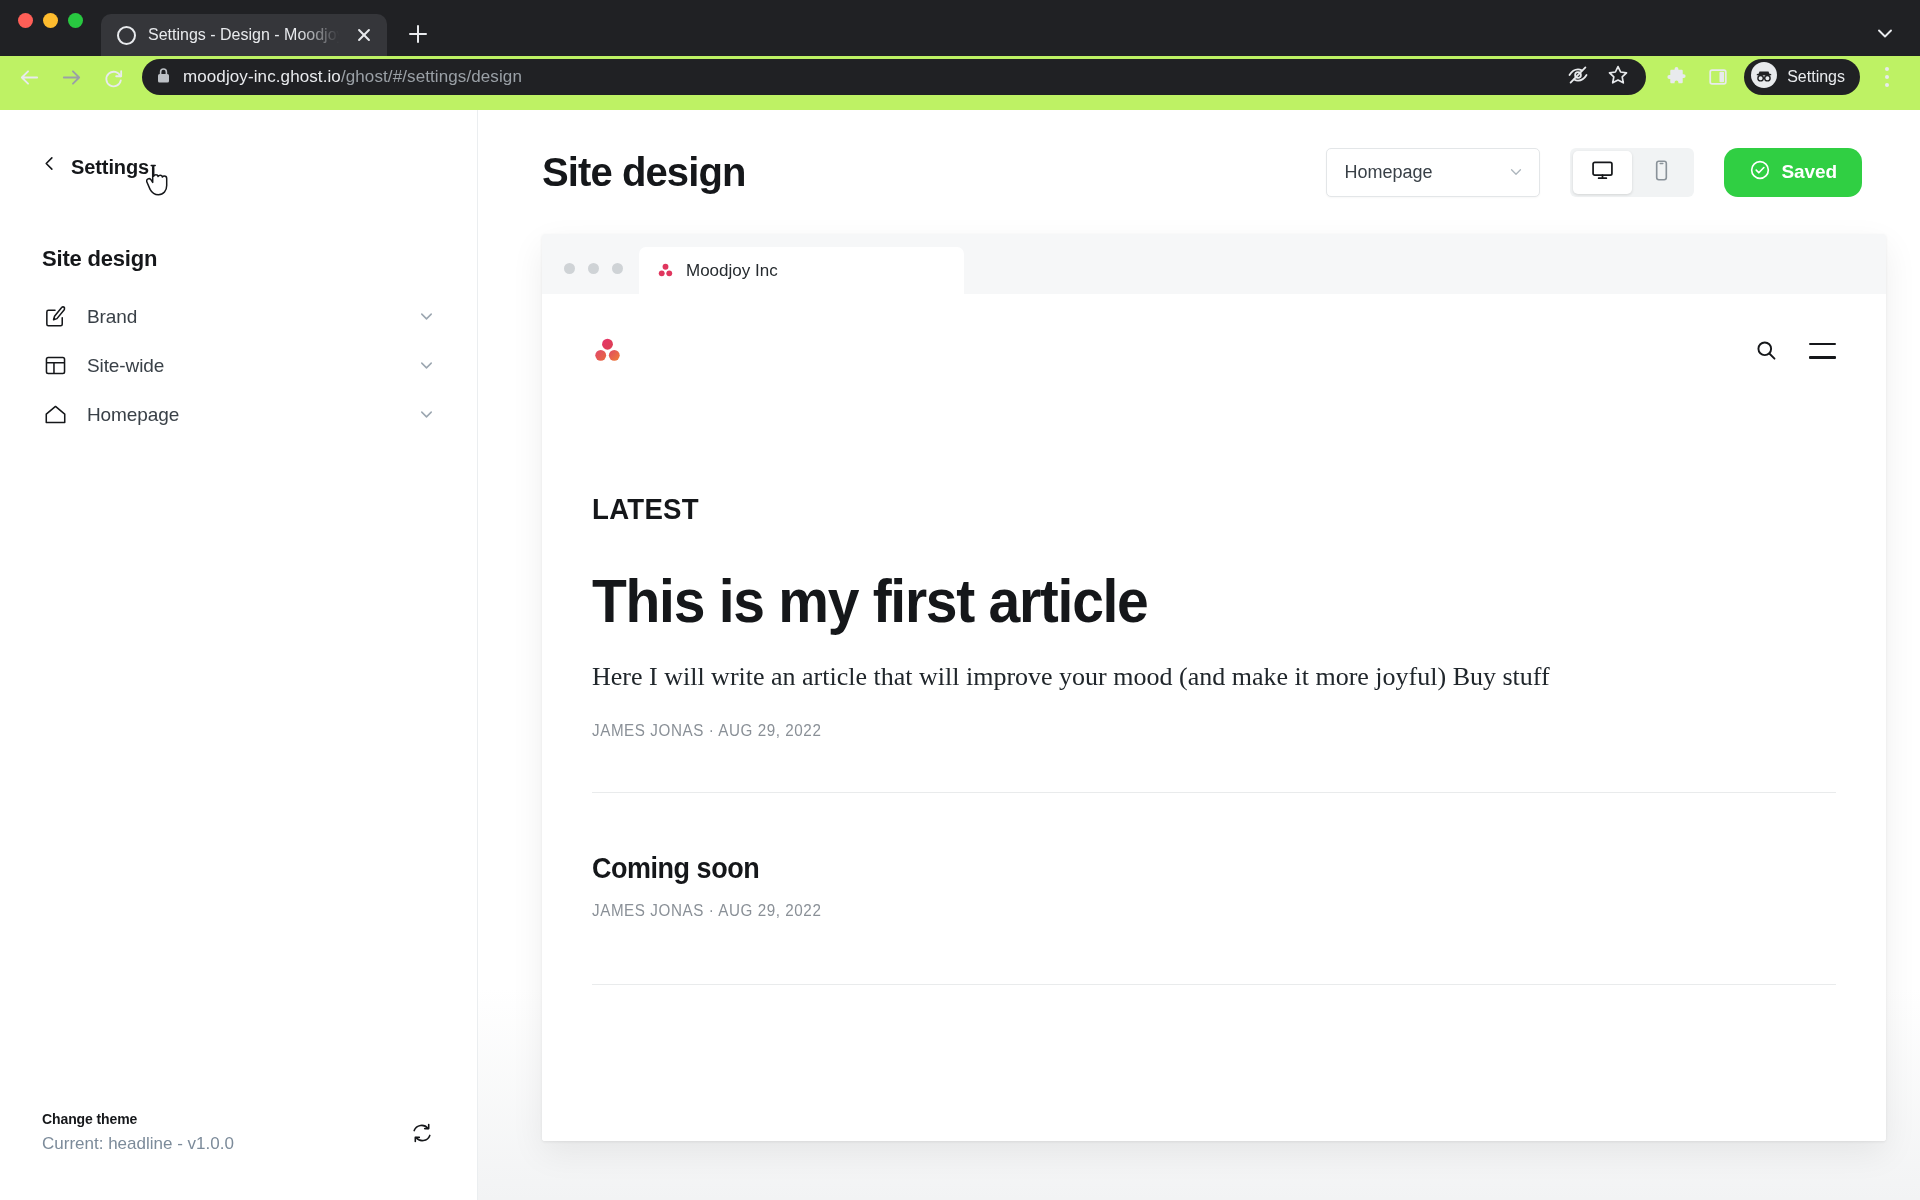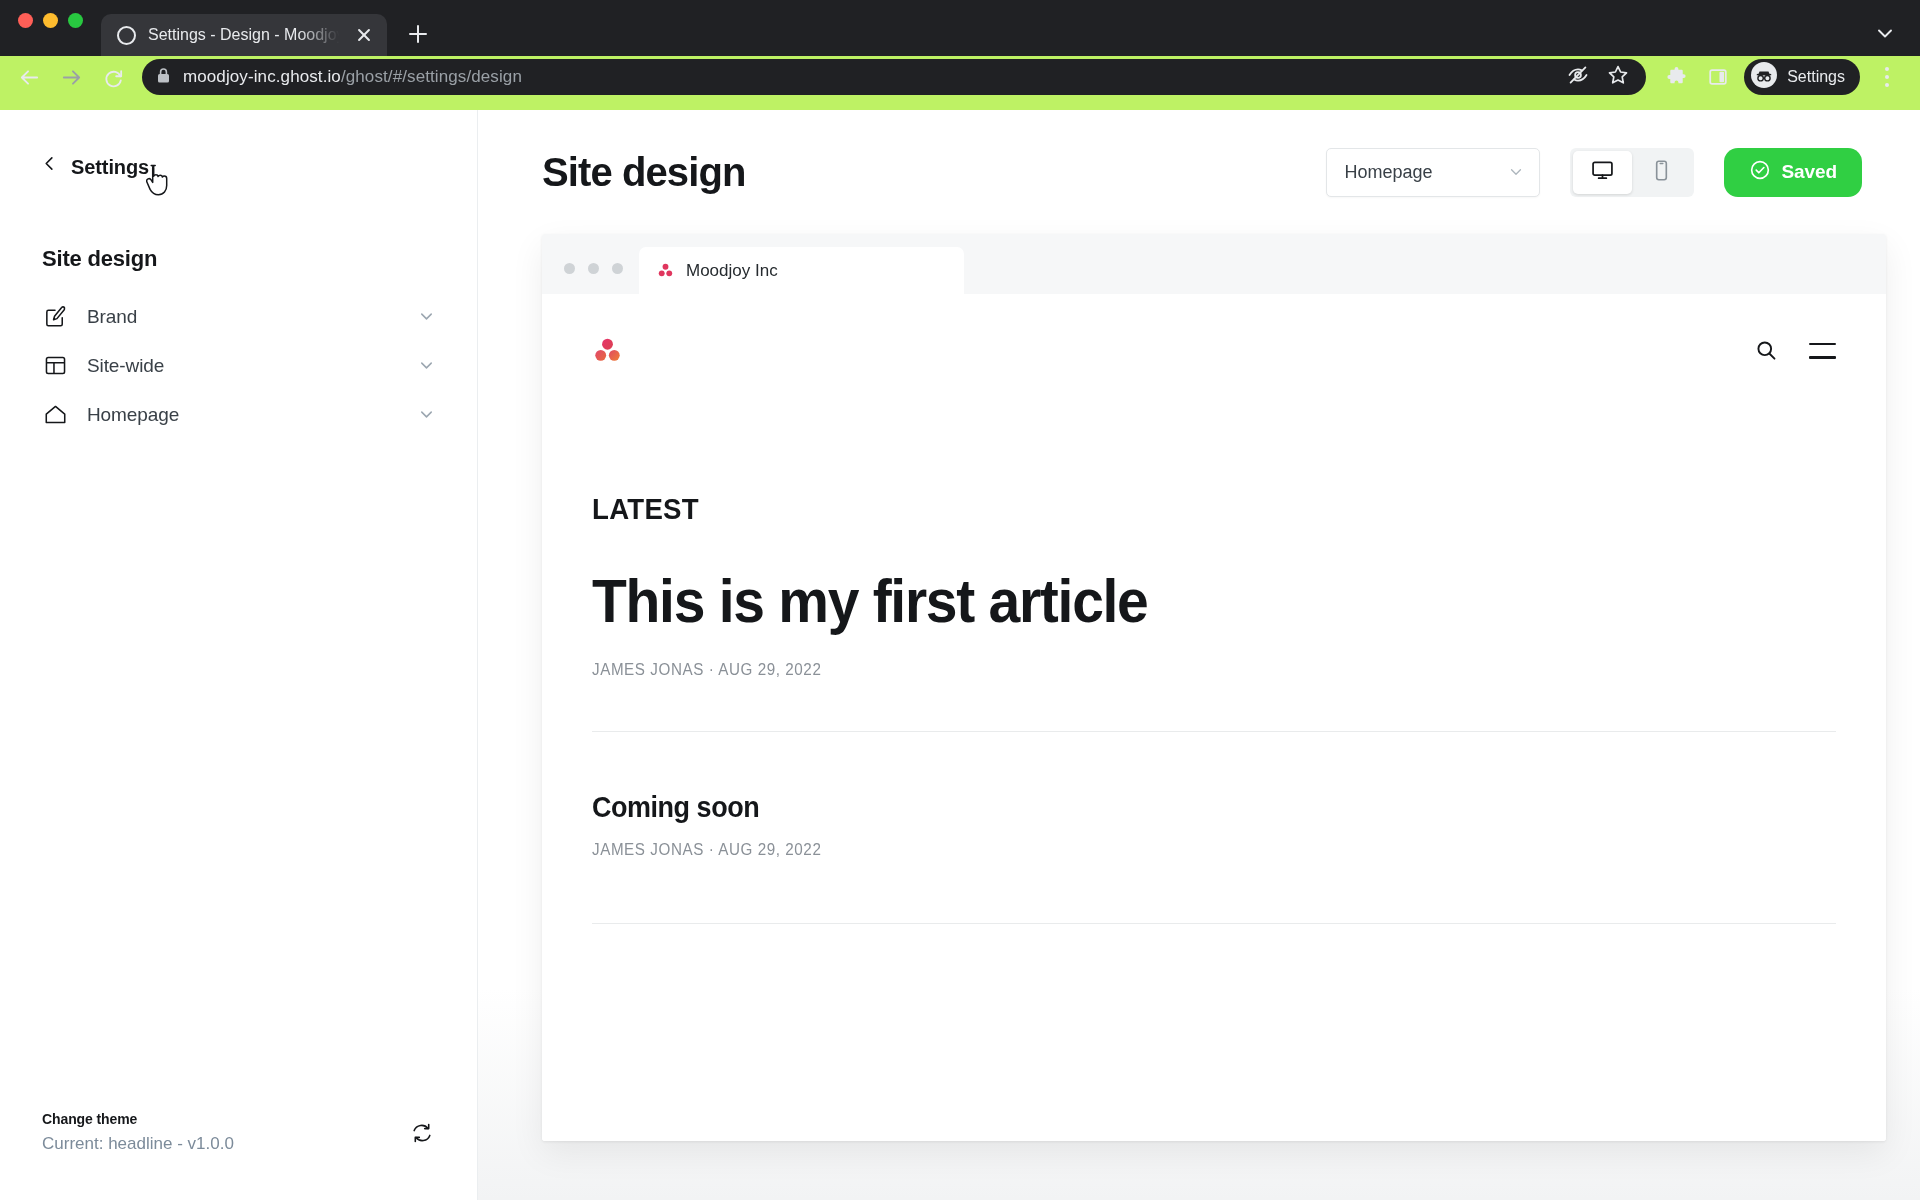--- a/index.html
+++ b/index.html
@@ -611,20 +611,21 @@
                   </span>
               </span>
             </div>
 
             <div class="site-body">
 
               <div class="latest-label">LATEST</div>
 
               <h2 class="post-title">This is my first article</h2>
 
+              <p class="post-excerpt">Here I will write an article that will improve your mood (and make it more joyful) Buy stuff</p>
 
               <div class="post-meta">
                 <span>JAMES JONAS</span>
                 <span>·</span>
                 <span>AUG 29, 2022</span>
               </div>
 
               <div class="divider"></div>
 
               <div class="post-row">

